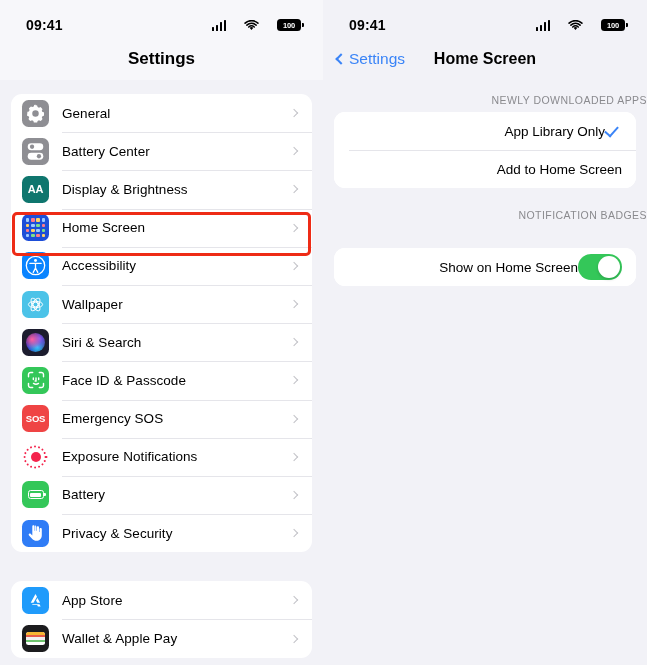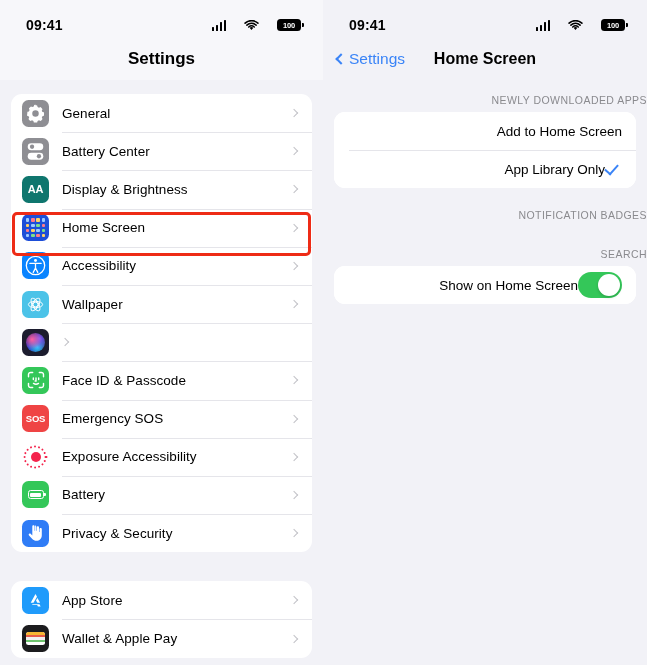--- a/index.html
+++ b/index.html
@@ -429,20 +429,21 @@
           </svg>
         </div>
         <div class="label">Wallpaper</div>
         <div class="chev"></div>
       </div>
 
       <div class="row">
         <div class="app-icon ic-siri">
           <div class="siri-orb"></div>
         </div>
+        <div class="label">Siri &amp; Search</div>
         <div class="chev"></div>
       </div>
 
       <div class="row">
         <div class="app-icon ic-faceid">
           <svg width="20" height="20" viewBox="0 0 24 24">
             <g stroke="#fff" stroke-width="1.7" fill="none" stroke-linecap="round">
               <path d="M3 8V5.5A2.5 2.5 0 0 1 5.5 3H8"></path>
               <path d="M16 3h2.5A2.5 2.5 0 0 1 21 5.5V8"></path>
               <path d="M21 16v2.5a2.5 2.5 0 0 1-2.5 2.5H16"></path>
@@ -480,21 +481,21 @@
             <i style="transform:rotate(180deg) translate(10.5px,0)"></i>
             <i style="transform:rotate(202.5deg) translate(10.5px,0)"></i>
             <i style="transform:rotate(225deg) translate(10.5px,0)"></i>
             <i style="transform:rotate(247.5deg) translate(10.5px,0)"></i>
             <i style="transform:rotate(270deg) translate(10.5px,0)"></i>
             <i style="transform:rotate(292.5deg) translate(10.5px,0)"></i>
             <i style="transform:rotate(315deg) translate(10.5px,0)"></i>
             <i style="transform:rotate(337.5deg) translate(10.5px,0)"></i>
           </div>
         </div>
-        <div class="label">Exposure Accessibility</div>
+        <div class="label">Exposure Notifications</div>
         <div class="chev"></div>
       </div>
 
       <div class="row">
         <div class="app-icon ic-battery">
           <div class="bat-glyph"></div>
         </div>
         <div class="label">Battery</div>
         <div class="chev"></div>
       </div>
@@ -567,35 +568,34 @@
       </div>
       <div class="nav-title">Home Screen</div>
     </div>
 
     <div class="right-body">
 
       <div class="group">
         <div class="section-header">NEWLY DOWNLOADED APPS</div>
         <div class="list" style="margin:0 11px">
           <div class="row-r">
-            <div class="label">Add to Home Screen</div>
-          </div>
-          <div class="row-r">
             <div class="label">App Library Only</div>
             <div class="check"></div>
           </div>
+          <div class="row-r">
+            <div class="label">Add to Home Screen</div>
+          </div>
         </div>
       </div>
 
       <div class="group">
         <div class="section-header">NOTIFICATION BADGES</div>
       </div>
 
       <div class="group">
-        <div class="section-header">SEARCH</div>
         <div class="list" style="margin:0 11px">
           <div class="row-r">
             <div class="label">Show on Home Screen</div>
             <div class="toggle on">
               <div class="knob"></div>
             </div>
           </div>
         </div>
       </div>
 

